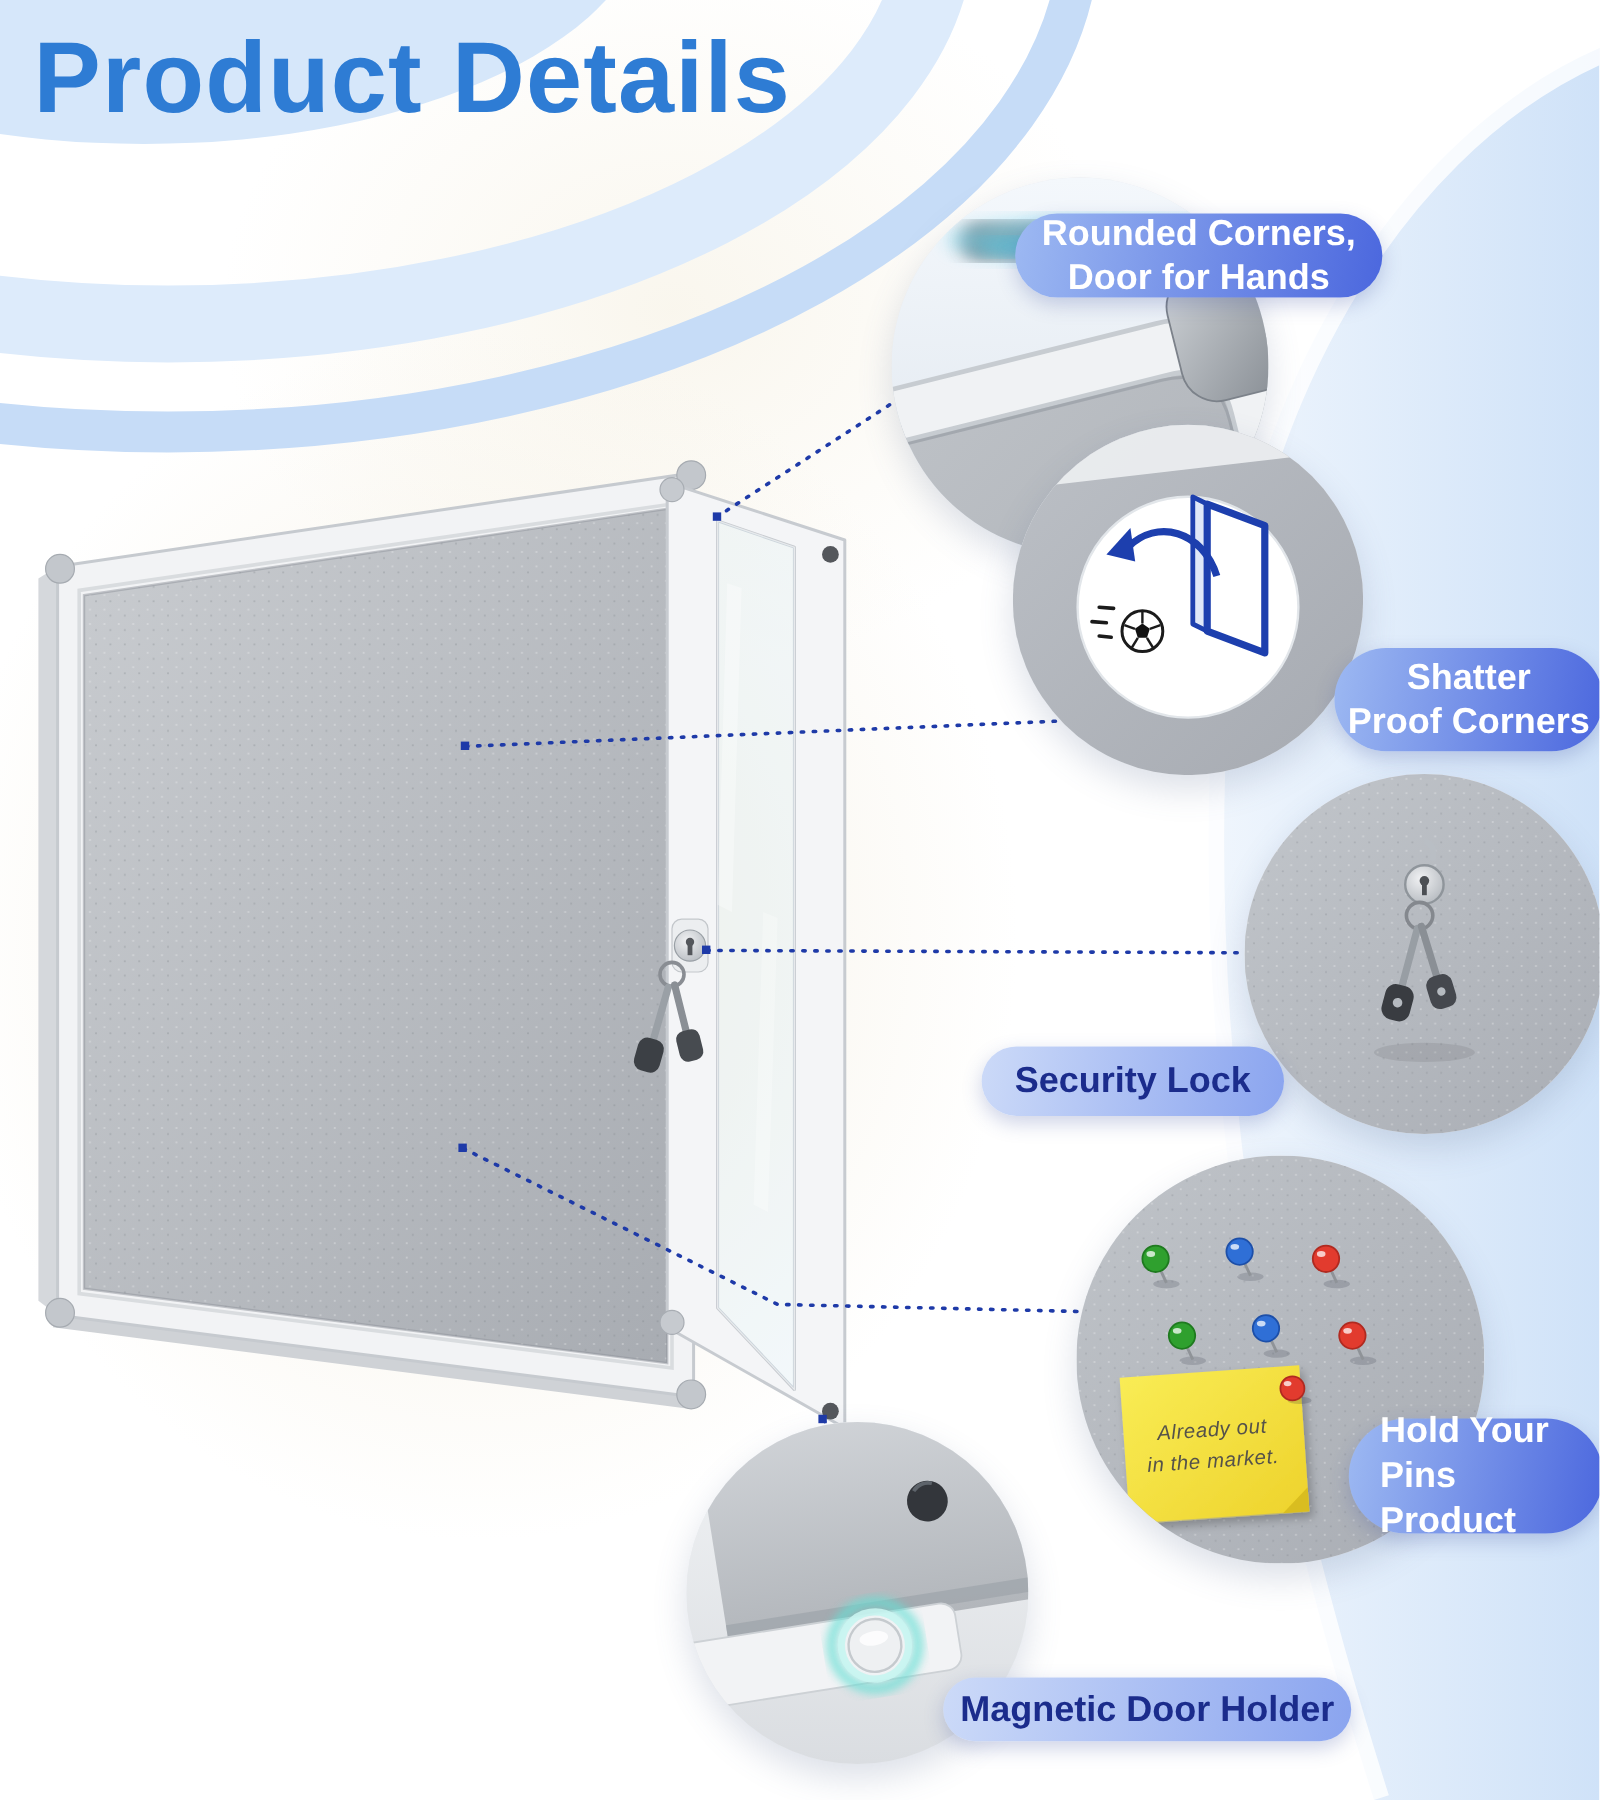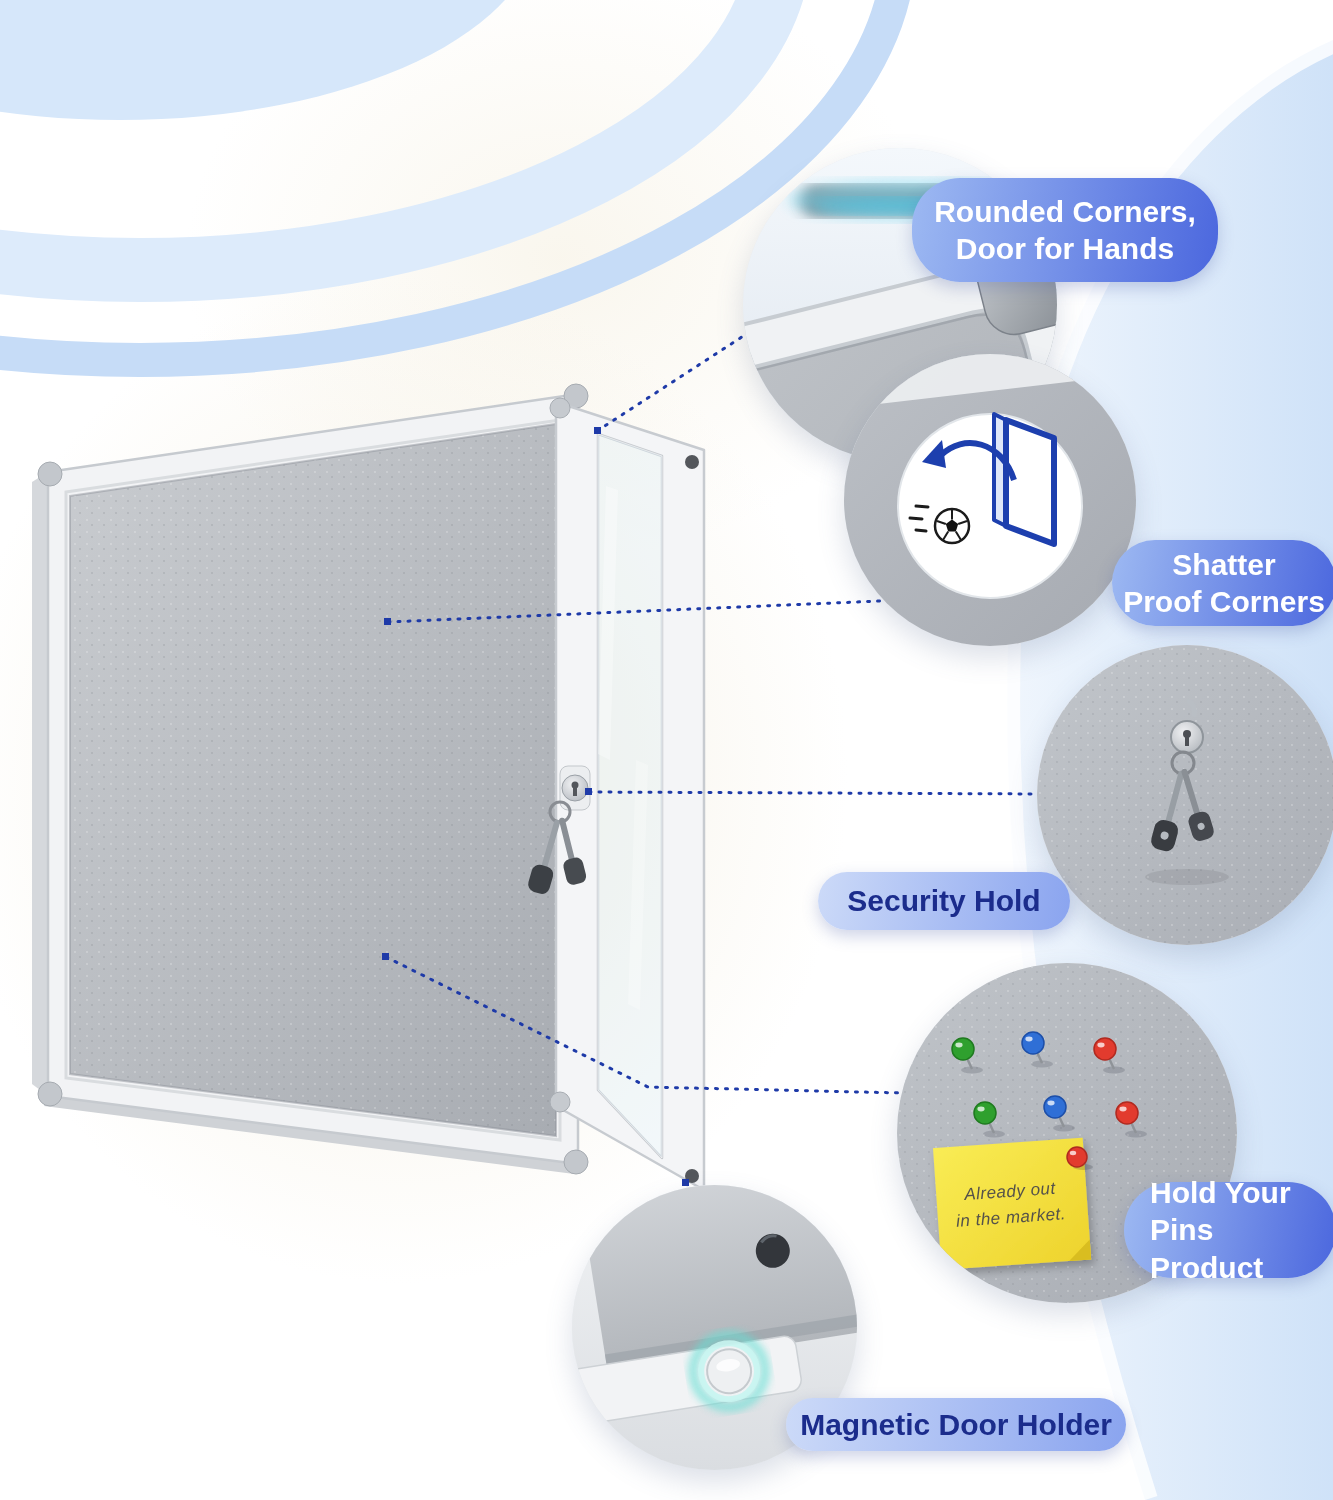--- a/index.html
+++ b/index.html
@@ -51,20 +51,21 @@
           <stop offset="1" stop-color="#cfe2f8"></stop>
       </linearGradient>
     </defs>
     <ellipse cx="120" cy="-80" rx="420" ry="200" fill="#d6e7fa"></ellipse>
     <ellipse cx="140" cy="-60" rx="760" ry="420" fill="none" stroke="#c6dcf7" stroke-width="34"></ellipse>
     <ellipse cx="140" cy="-60" rx="640" ry="330" fill="none" stroke="#ddebfb" stroke-width="64"></ellipse>
     <path d="M 1333,40 C 1150,120 1015,360 1008,640 C 1000,920 1045,1185 1145,1500 L 1333,1500 Z" fill="url(#rightGrad)"></path>
     <path d="M 1333,40 C 1150,120 1015,360 1008,640 C 1000,920 1045,1185 1145,1500" fill="none" stroke="#ffffff" stroke-width="26" opacity="0.8"></path>
   </svg>
 
+  <h1 id="page-title">Product Details</h1>
 
   <svg class="layer" style="z-index:2" viewBox="0 0 1333 1500">
     <defs>
       <linearGradient id="feltMain" x1="0" y1="0" x2="1" y2="1">
         <stop offset="0" stop-color="#c9ccd0"></stop>
           <stop offset="1" stop-color="#a8acb2"></stop>
       </linearGradient>
       <radialGradient id="silverRad" cx="0.4" cy="0.35" r="0.8">
         <stop offset="0" stop-color="#f0f1f3"></stop>
           <stop offset="1" stop-color="#b2b7bd"></stop>
@@ -344,32 +345,32 @@
         <g>
           <circle cx="150" cy="188" r="36" fill="none" stroke="#66dfd4" stroke-width="8" opacity="0.8" filter="url(#b5)"></circle>
           <circle cx="150" cy="188" r="28" fill="none" stroke="#c8f5f1" stroke-width="6" opacity="0.9"></circle>
           <circle cx="150" cy="188" r="22" fill="#eef0f2" stroke="#c5cace" stroke-width="2"></circle>
           <ellipse cx="150" cy="182" rx="12" ry="6" fill="#ffffff" opacity="0.8"></ellipse>
         </g>
       </g>
     </svg>
   </div>
 
-  <div class="pill pill-blue" style="left:912px; top:178px; width:306px; height:104px;">
+  <div class="pill pill-blue" style="left:846px; top:178px; width:306px; height:70px;">
     <span>Rounded Corners,</span>
     <span>Door for Hands</span>
   </div>
 
   <div class="pill pill-blue" style="left:1112px; top:540px; width:224px; height:86px;">
     <span>Shatter</span>
     <span>Proof Corners</span>
   </div>
 
   <div class="pill pill-light" style="left:818px; top:872px; width:252px; height:58px;">
-    <span>Security Hold</span>
+    <span>Security Lock</span>
   </div>
 
   <div class="pill pill-blue" id="pill-hold-pins" style="left:1124px; top:1182px; width:212px; height:96px;">
     <span>Hold Your Pins</span>
     <span>Product</span>
   </div>
 
   <div class="pill pill-light" style="left:786px; top:1398px; width:340px; height:53px;">
     <span>Magnetic Door Holder</span>
   </div>

